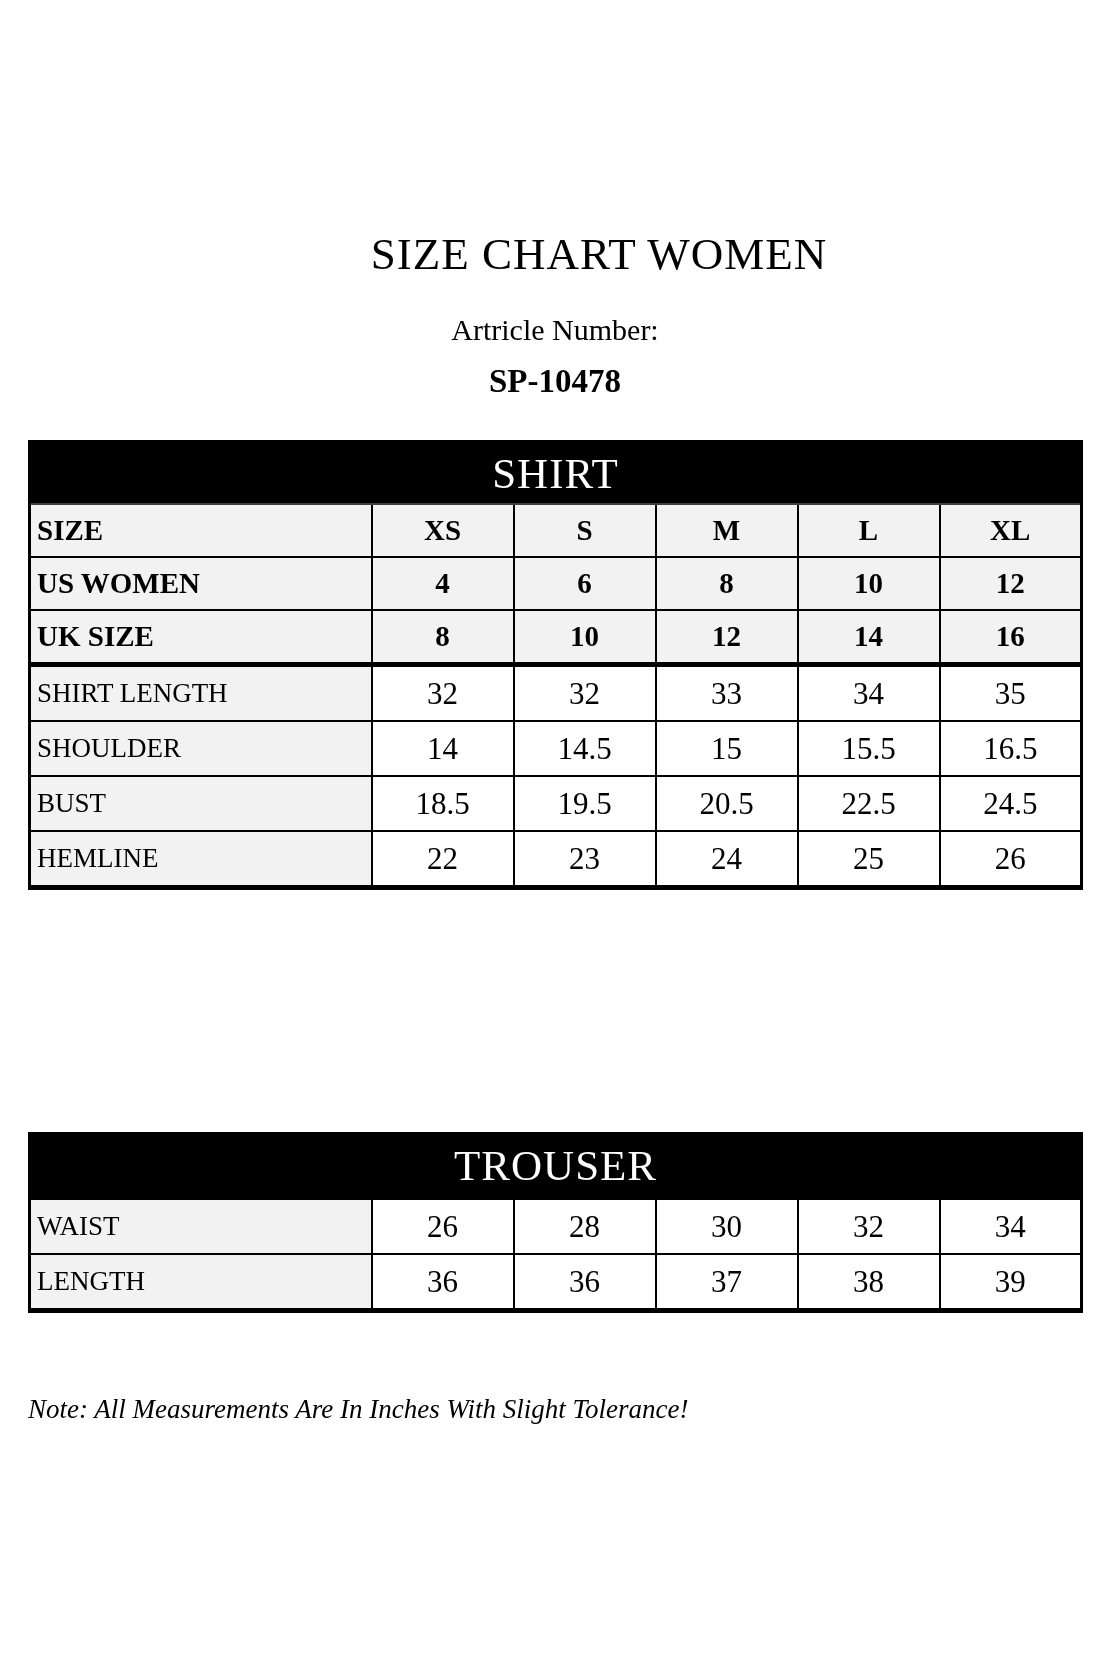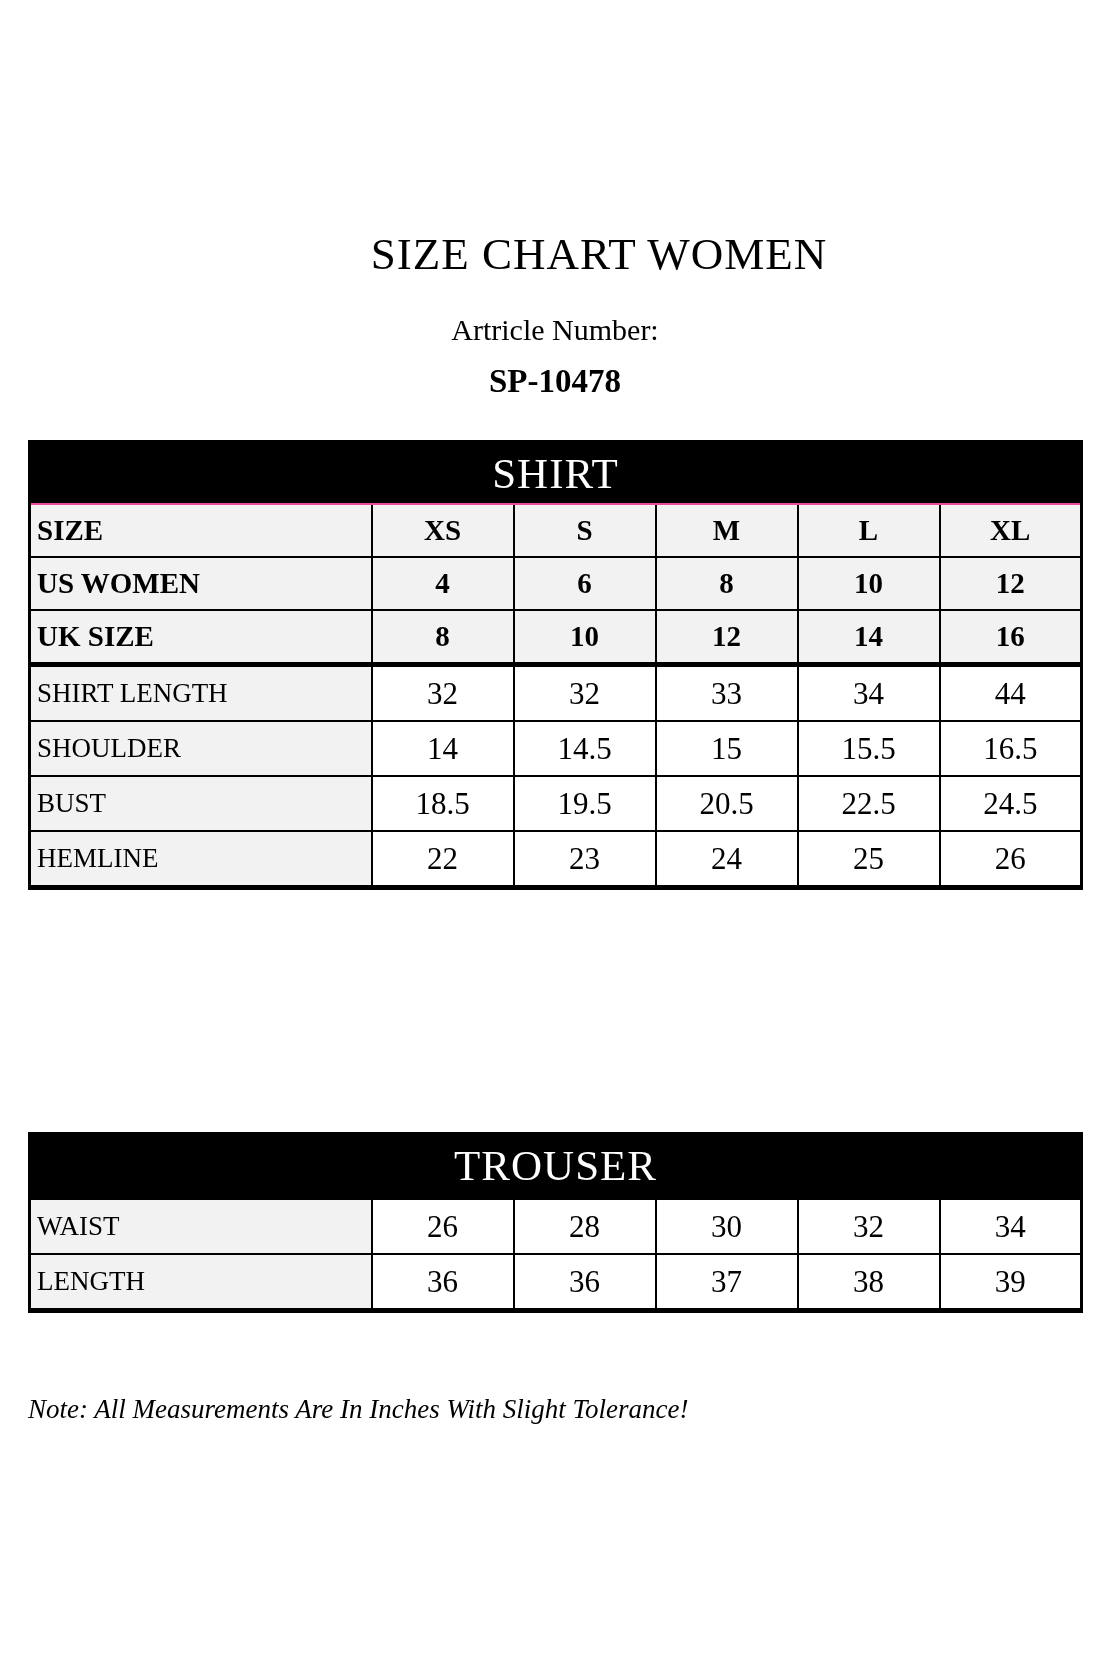--- a/index.html
+++ b/index.html
@@ -35,21 +35,21 @@
   #trouser-table { top:1132px; }
 
   col.c-label { width:342px; }
   col.c-val   { width:142px; }
 
   td { border:2px solid #000; vertical-align:middle; overflow:hidden; }
 
   td.band {
     background:#000000; color:#ffffff;
     text-align:center; font-size:43px;
-    height:58px; border:2px solid #ec4899;
+    height:58px; border:2px solid #404040;
     letter-spacing:1px;
   }
 
   tr.hd td { background:#f2f2f2; font-weight:bold; font-size:29px; height:49px; }
   td.lbl  { text-align:left; padding:0 16px 0 6px; }
   td.val  { text-align:center; }
 
   tr.m td { height:51px; }
   tr.m td.lbl { background:#f2f2f2; font-weight:normal; font-size:27px; }
   tr.m td.val { background:#ffffff; font-weight:normal; font-size:31px; }
@@ -109,21 +109,21 @@
         <td class="val">12</td>
         <td class="val">14</td>
         <td class="val">16</td>
       </tr>
       <tr class="m sep">
         <td class="lbl">SHIRT LENGTH</td>
         <td class="val">32</td>
         <td class="val">32</td>
         <td class="val">33</td>
         <td class="val">34</td>
-        <td class="val">44</td>
+        <td class="val">35</td>
       </tr>
       <tr class="m">
         <td class="lbl">SHOULDER</td>
         <td class="val">14</td>
         <td class="val">14.5</td>
         <td class="val">15</td>
         <td class="val">15.5</td>
         <td class="val">16.5</td>
       </tr>
       <tr class="m">

